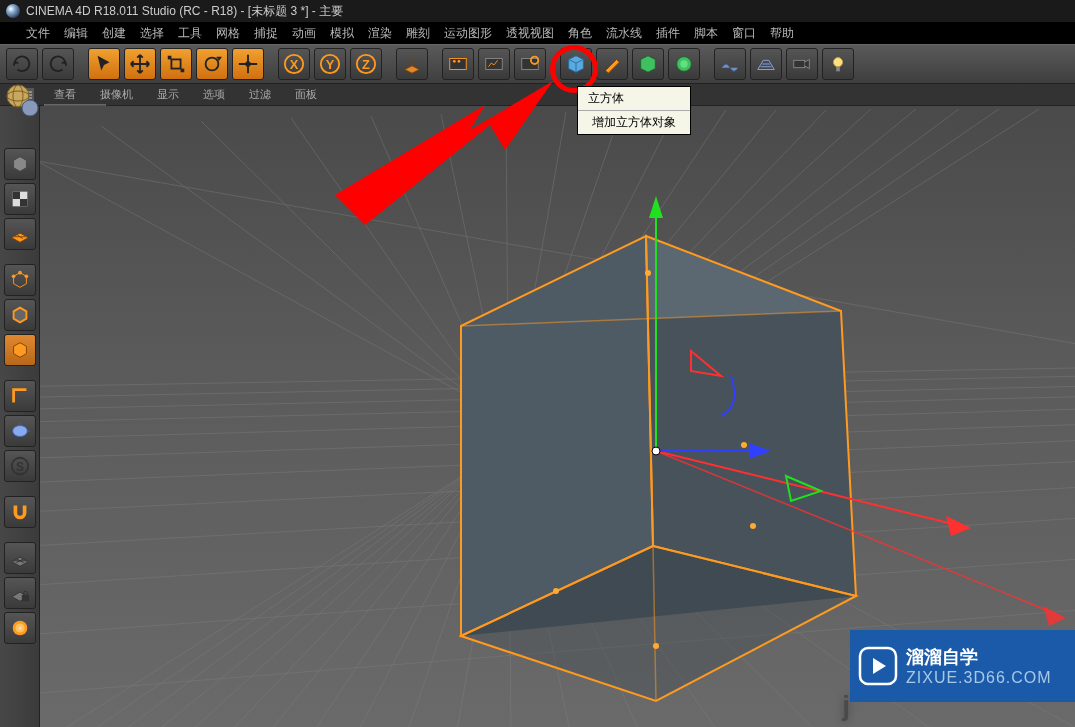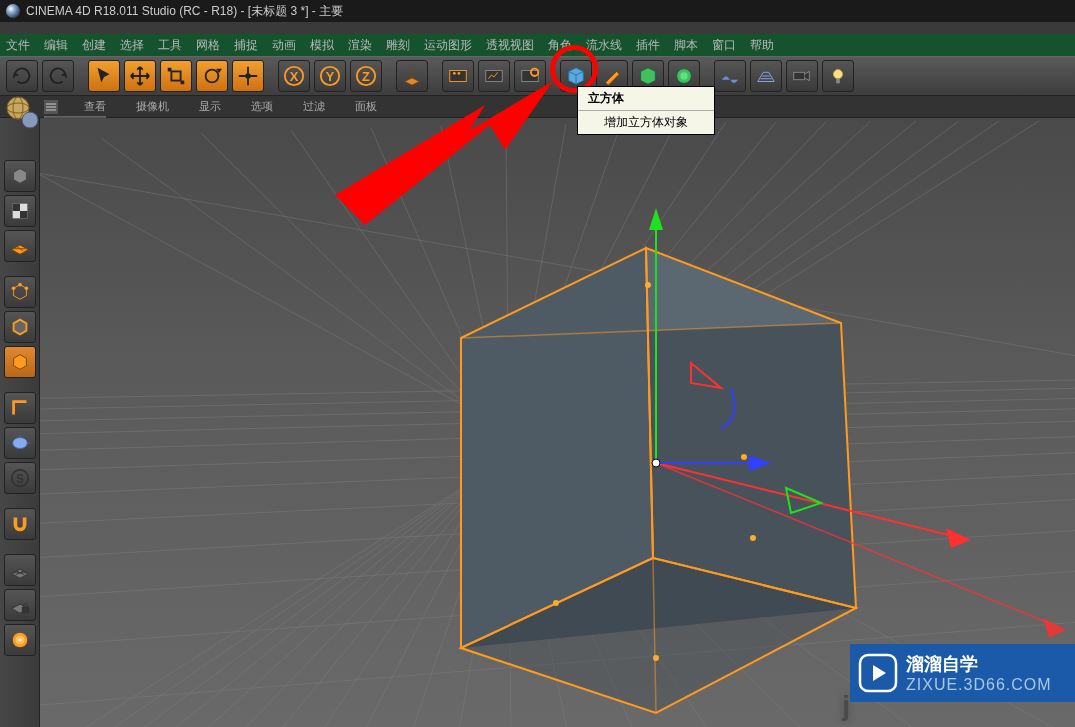--- a/index.html
+++ b/index.html
@@ -3,58 +3,58 @@
 <meta charset="utf-8">
 <style>
 * { margin:0; padding:0; box-sizing:border-box; font-family:"Microsoft YaHei","SimSun",sans-serif; }
 body { width:1075px; height:727px; background:#3a3a3a; overflow:hidden; position:relative; }
 
 
 .titlebar { height:22px; background:#1a1a1a; color:#ccc; font-size:12px; display:flex; align-items:center; padding:0 6px; }
 .titlebar .logo { width:14px; height:14px; border-radius:50%; background:radial-gradient(circle at 35% 35%, #fff 0%, #88aacc 30%, #223355 80%); margin-right:6px; }
 
 
-.menubar { height:22px; background:#14532d; display:flex; align-items:center; padding:0 0; gap:2px;margin-top:12px; }
+.menubar { height:22px; background:#000000; display:flex; align-items:center; padding:0 20px; gap:2px; }
 .menubar span { color:#b8b8b8; font-size:12px; padding:2px 6px; cursor:default; }
 
 
 .toolbar { height:40px; background:linear-gradient(to bottom,#5a5a5a,#3e3e3e); border-top:1px solid #666; border-bottom:1px solid #222; display:flex; align-items:center; padding:0 6px; gap:4px; }
 .tbtn { width:32px; height:32px; background:linear-gradient(to bottom,#555,#3a3a3a); border:1px solid #222; border-radius:3px; display:flex; align-items:center; justify-content:center; position:relative; }
 .tbtn.sep { width:6px; background:none; border:none; }
 .ticon { width:22px; height:22px; }
 
 
-.vphdr { height:22px; background:#333; border-bottom:1px solid #222; display:flex; align-items:center; gap:22px; padding-left:44px; position:relative; }
+.vphdr { height:22px; background:#333; border-bottom:1px solid #222; display:flex; align-items:center; gap:16px; padding-left:20px; position:relative; }
 .vphdr .hicons { position:absolute; left:4px; top:-2px; width:36px; height:36px; z-index:2; }
 .vphdr span { color:#aaa; font-size:11px; padding:2px 4px; }
 .vphdr .tab { position:absolute; left:44px; top:20px; background:#555; color:#ccc; font-size:11px; padding:2px 10px 2px 6px; border:1px solid #666; }
 
 
 .layout { display:flex; height:calc(100% - 106px); }
 .sidebar { width:40px; background:linear-gradient(to right,#474747,#3b3b3b); border-right:1px solid #222; display:flex; flex-direction:column; padding-top:42px; gap:3px; align-items:center; }
 .sbtn { width:32px; height:32px; background:linear-gradient(to bottom,#555,#3a3a3a); border:1px solid #222; border-radius:3px; display:flex; align-items:center; justify-content:center; }
 .sbtn.orange { background:linear-gradient(to bottom,#e08830,#b86818); }
 .viewport { flex:1; position:relative; background:linear-gradient(to bottom,#4a4a4a 0%, #5a5a5a 40%, #6a6a6a 100%); overflow:hidden; }
 
 
 .tooltip { position:absolute; left:577px; top:86px; background:#f5f5e8; border:1px solid #000; z-index:50; font-size:12px; }
-.tooltip .tt-title { padding:3px 10px; font-weight:bold; border-bottom:1px solid #aaa; }
-.tooltip .tt-body { padding:3px 26px;font-family:Liberation Serif, serif; }
+.tooltip .tt-title { padding:3px 10px; font-weight:normal; border-bottom:1px solid #aaa; }
+.tooltip .tt-body { padding:3px 14px;font-family:Liberation Serif, serif; }
 
 
 .redcircle { position:absolute; left:550px; top:45px; width:48px; height:48px; border:5px solid #ff0000; border-radius:50%; z-index:40; pointer-events:none; }
 
 
 .bigarrow { position:absolute; left:335px; top:75px; z-index:35; pointer-events:none; }
 
 
 .scene { position:absolute; left:0; top:0; width:100%; height:100%; }
 
 
-.wmark { position:absolute; right:0; bottom:25px; width:225px; height:58px; background:#1a5aa8; display:flex; align-items:center; z-index:60; }
+.wmark { position:absolute; right:0; bottom:25px; width:225px; height:72px; background:#1a5aa8; display:flex; align-items:center; z-index:60; }
 .wmark .play { width:40px; height:40px; margin:0 8px; }
 .wmark .wtext { color:#fff; }
 .wmark .wtext .wt1 { font-size:18px; font-weight:bold; }
 .wmark .wtext .wt2 { font-size:16px; letter-spacing:1px; color:#a8c8e8; }
 .wmark-shadow { position:absolute; right:225px; bottom:5px; color:#4a4a4a; font-size:28px; font-weight:bold; z-index:55; text-shadow:0 0 8px rgba(0,0,0,.3); }
 </style>
 </head>
 <body>
 
 <div class="titlebar">

